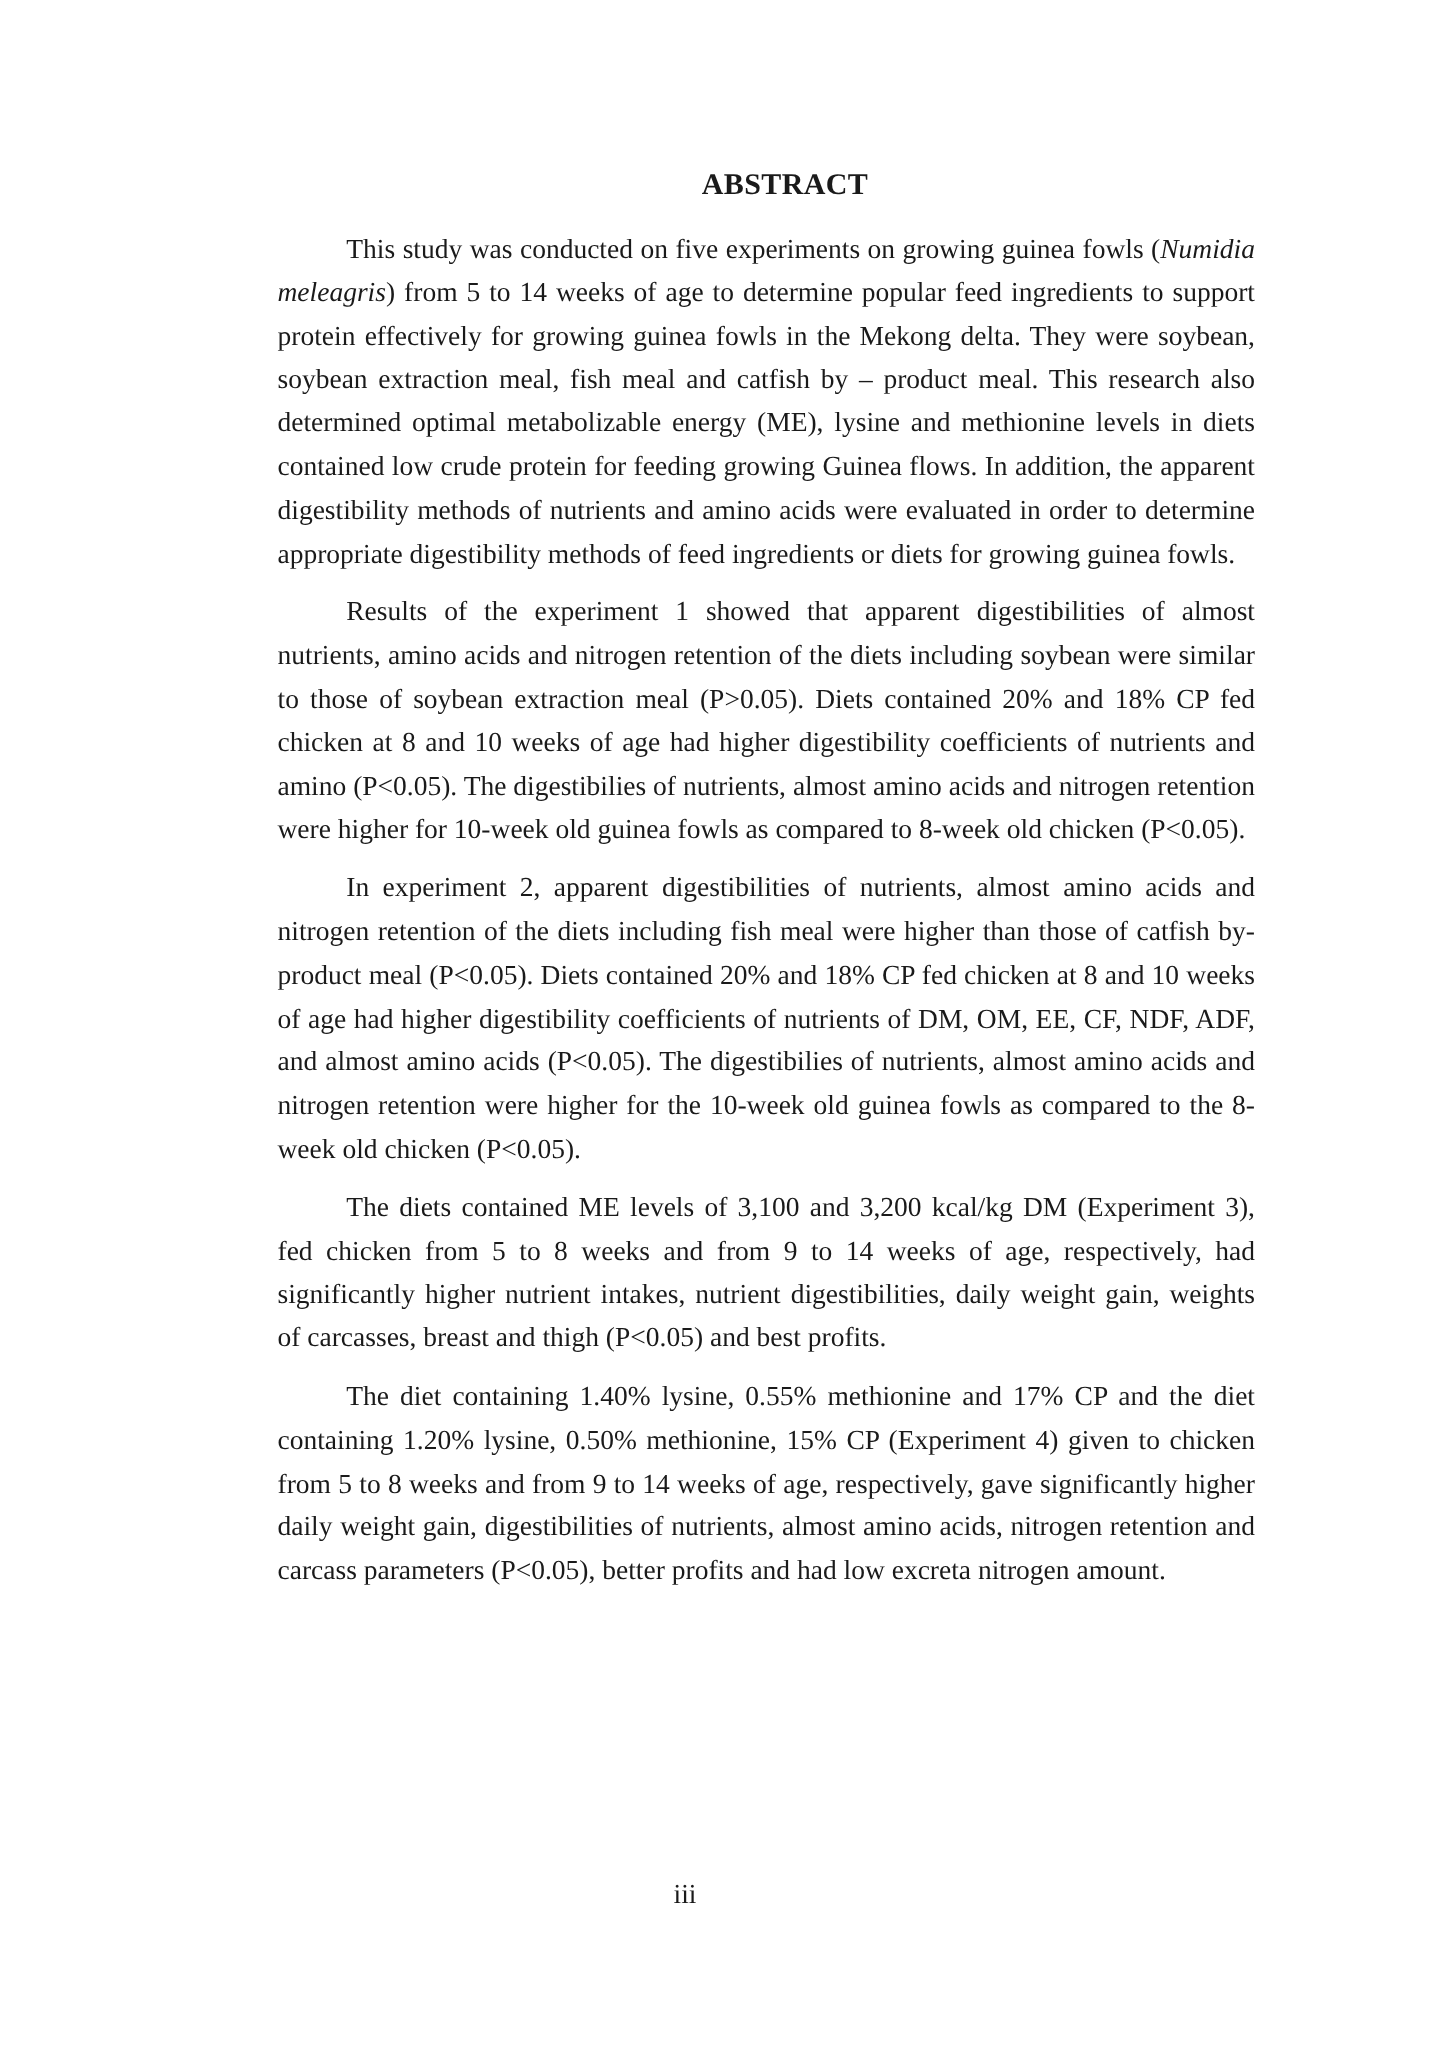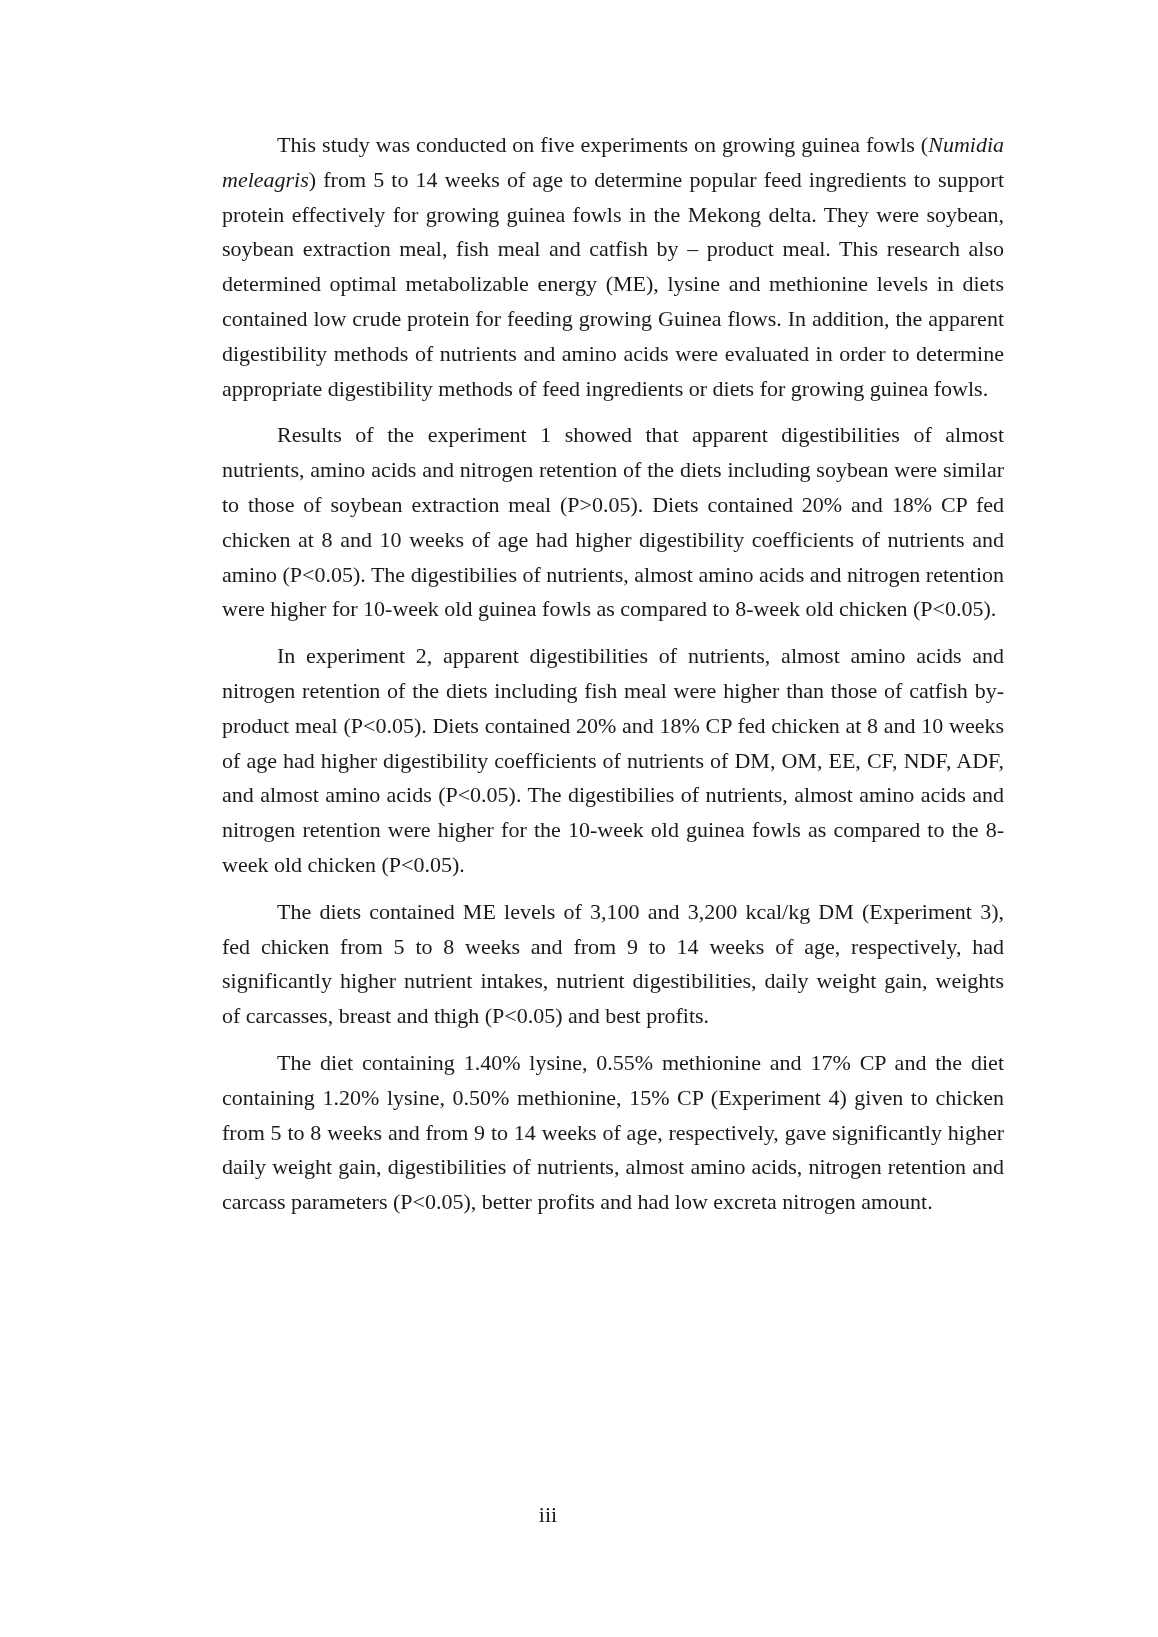--- a/index.html
+++ b/index.html
@@ -47,20 +47,21 @@
       font-size: 22px;
       line-height: 30px;
       padding-left: 64px;
       box-sizing: border-box;
     }
   </style>
 </head>
 <body>
 
 <div class="page">
+  <h1 class="title">ABSTRACT</h1>
 
   <p class="para"><span>This study was conducted on five experiments on growing guinea fowls (</span><span class="it">Numidia meleagris</span><span>) from 5 to 14 weeks of age to determine popular feed ingredients to support protein effectively for growing guinea fowls in the Mekong delta. They were soybean, soybean extraction meal, fish meal and catfish by – product meal. This research also determined optimal metabolizable energy (ME), lysine and methionine levels in diets contained low crude protein for feeding growing Guinea flows. In addition, the apparent digestibility methods of nutrients and amino acids were evaluated in order to determine appropriate digestibility methods of feed ingredients or diets for growing guinea fowls.</span></p>
 
   <p class="para">Results of the experiment 1 showed that apparent digestibilities of almost nutrients, amino acids and nitrogen retention of the diets including soybean were similar to those of soybean extraction meal (P&gt;0.05). Diets contained 20% and 18% CP fed chicken at 8 and 10 weeks of age had higher digestibility coefficients of nutrients and amino (P&lt;0.05). The digestibilies of nutrients, almost amino acids and nitrogen retention were higher for 10-week old guinea fowls as compared to 8-week old chicken (P&lt;0.05).</p>
 
   <p class="para">In experiment 2, apparent digestibilities of nutrients, almost amino acids and nitrogen retention of the diets including fish meal were higher than those of catfish by-product meal (P&lt;0.05). Diets contained 20% and 18% CP fed chicken at 8 and 10 weeks of age had higher digestibility coefficients of nutrients of DM, OM, EE, CF, NDF, ADF, and almost amino acids (P&lt;0.05). The digestibilies of nutrients, almost amino acids and nitrogen retention were higher for the 10-week old guinea fowls as compared to the  8-week old chicken (P&lt;0.05).</p>
 
   <p class="para">The diets contained ME levels of 3,100 and 3,200 kcal/kg DM (Experiment 3), fed chicken from 5 to 8 weeks and from 9 to 14 weeks of age, respectively, had significantly higher nutrient intakes,  nutrient digestibilities, daily weight gain, weights of carcasses, breast and thigh (P&lt;0.05) and best profits.</p>
 
   <p class="para">The diet containing 1.40% lysine, 0.55% methionine and 17% CP and the diet containing 1.20% lysine, 0.50% methionine, 15% CP (Experiment 4) given to chicken from 5 to 8 weeks and from 9 to 14 weeks of age, respectively, gave significantly higher daily weight gain, digestibilities of nutrients, almost amino acids, nitrogen retention and carcass parameters (P&lt;0.05), better profits and had low excreta nitrogen amount.</p>

